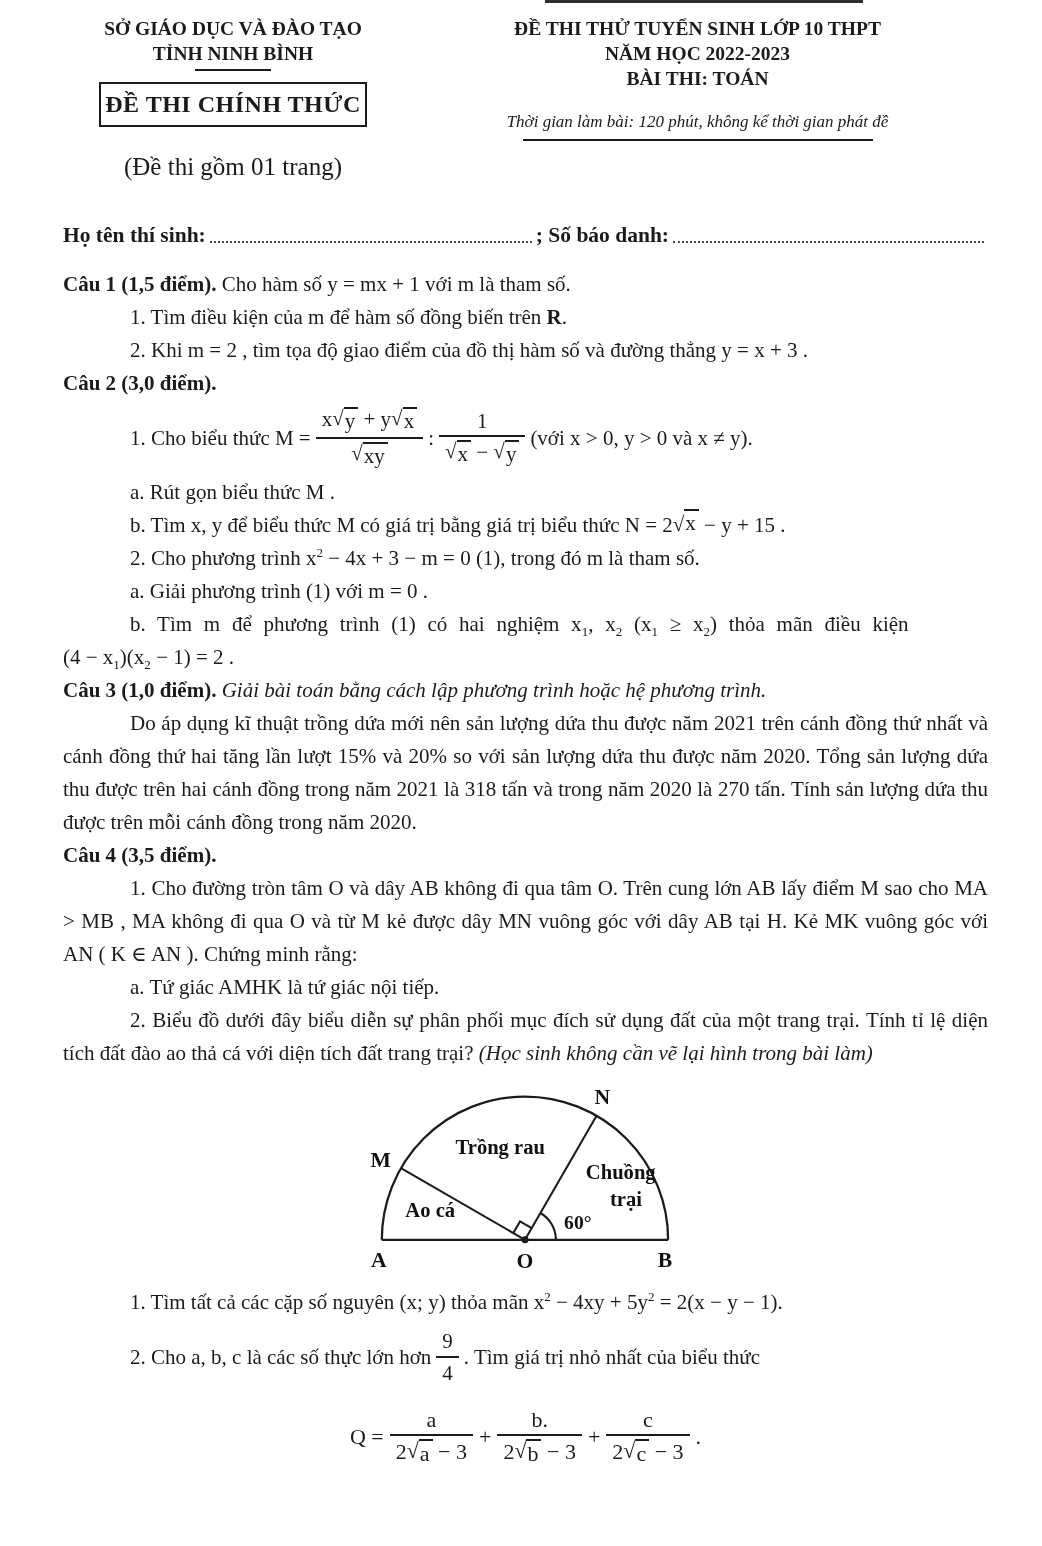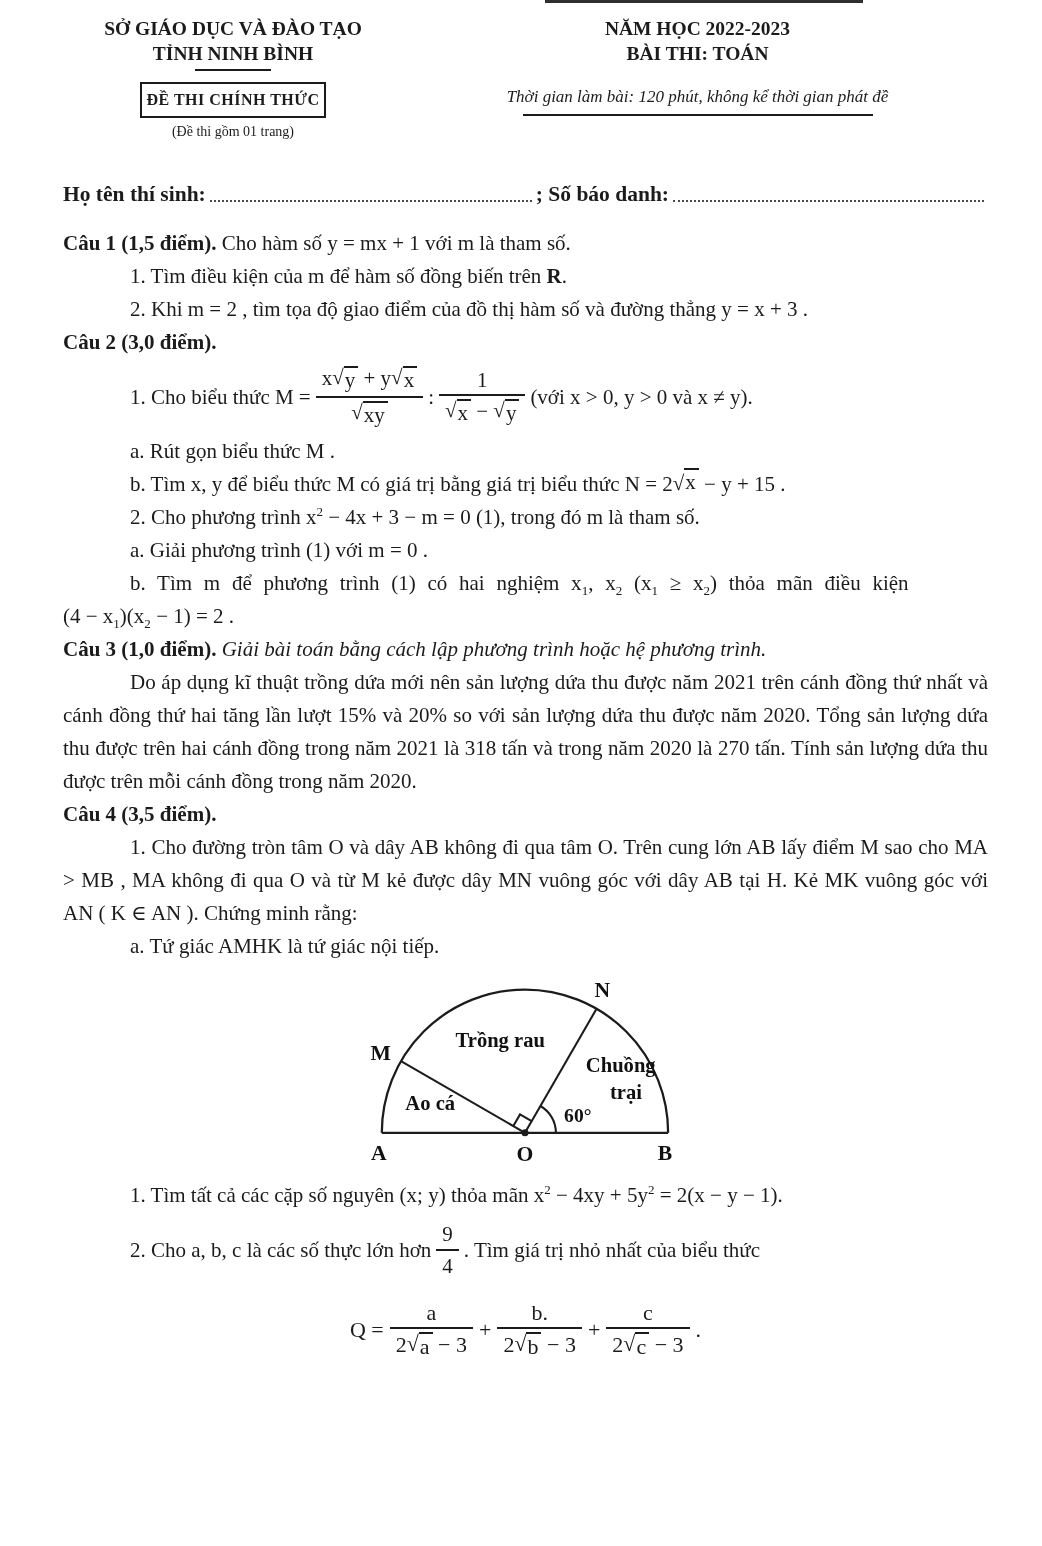--- a/index.html
+++ b/index.html
@@ -12,22 +12,22 @@
     padding:16px 54px 0 63px;
     overflow:hidden;
   }
   .scan-artifact{position:absolute;top:0;left:545px;width:318px;height:3px;background:#2f2f2f;}
   
   .header{display:flex;align-items:flex-start;}
   .header-left{width:340px;flex-shrink:0;text-align:center;}
   .header-right{flex:1;text-align:center;padding-left:4px;}
   .h-bold{font-weight:bold;font-size:19.5px;line-height:25px;}
   .rule{width:76px;height:2px;background:#1b1b1b;margin:3px auto 0;}
-  .exam-box{display:inline-block;border:2px solid #1b1b1b;padding:7px 4px;margin-top:11px;font-weight:bold;font-size:16px;letter-spacing:.5px;}
-  .note{font-size:14px;margin-top:6px;}
+  .exam-box{display:inline-block;border:2px solid #1b1b1b;padding:7px 4px;margin-top:11px;font-weight:bold;font-size:24px;letter-spacing:.5px;}
+  .note{font-size:25px;margin-top:26px;}
   .duration{font-style:italic;font-weight:bold;font-size:17px;line-height:26px;margin-top:18px;font-weight:normal;}
   .rule2{width:350px;height:2px;background:#1b1b1b;margin:4px auto 0;}
   
   .candidate{display:flex;align-items:flex-end;margin-top:34px;font-size:21.5px;font-weight:bold;height:33px;justify-content:space-between;}
   .candidate .lbl{white-space:nowrap;}
   .fill{border-bottom:2px dotted #4a4a4a;margin:0 4px 5px;}
   .fill1{width:322px;}
   .fill2{flex:1;}
   
   .docbody{margin-top:20px;}
@@ -66,20 +66,21 @@
     <div class="header-left">
       <div class="h-bold">SỞ GIÁO DỤC VÀ ĐÀO TẠO</div>
       <div class="h-bold">TỈNH NINH BÌNH</div>
       <div class="rule"></div>
       <div class="exam-box">
         <span>ĐỀ THI CHÍNH THỨC</span>
       </div>
       <div class="note">(Đề thi gồm 01 trang)</div>
     </div>
     <div class="header-right">
+      <div class="h-bold">ĐỀ THI THỬ TUYỂN SINH LỚP 10 THPT</div>
       <div class="h-bold">NĂM HỌC 2022-2023</div>
       <div class="h-bold">BÀI THI: TOÁN</div>
       <div class="duration">Thời gian làm bài: 120 phút, không kể thời gian phát đề</div>
       <div class="rule2"></div>
     </div>
   </div>
 
   <div class="candidate">
     <span class="lbl">Họ tên thí sinh:</span>
     <span class="fill fill1"></span>
@@ -127,20 +128,21 @@
         </span><span> − y + 15 .</span></div>
       <div class="line ind"><span>2. Cho phương trình x</span><sup>2</sup><span> − 4x + 3 − m = 0 (1), trong đó m là tham số.</span></div>
       <div class="line ind"><span>a. Giải phương trình (1) với m = 0 .</span></div>
       <div class="line ind spread"><span>b. Tìm m để phương trình (1) có hai nghiệm x</span><sub>1</sub><span>, x</span><sub>2</sub><span> (x</span><sub>1</sub><span> ≥ x</span><sub>2</sub><span>) thỏa mãn điều kiện</span></div>
       <div class="line"><span>(4 − x</span><sub>1</sub><span>)(x</span><sub>2</sub><span> − 1) = 2 .</span></div>
       <div class="line"><b>Câu 3 (1,0 điểm). </b><i>Giải bài toán bằng cách lập phương trình hoặc hệ phương trình.</i></div>
       <div class="line para"><span>Do áp dụng kĩ thuật trồng dứa mới nên sản lượng dứa thu được năm 2021 trên cánh đồng thứ nhất và cánh đồng thứ hai tăng lần lượt 15% và 20% so với sản lượng dứa thu được năm 2020. Tổng sản lượng dứa thu được trên hai cánh đồng trong năm 2021 là 318 tấn và trong năm 2020 là 270 tấn. Tính sản lượng dứa thu được trên mỗi cánh đồng trong năm 2020.</span></div>
       <div class="line"><b>Câu 4 (3,5 điểm).</b></div>
       <div class="line para"><span>1. Cho đường tròn tâm O và dây AB không đi qua tâm O. Trên cung lớn AB lấy điểm M sao cho MA &gt; MB , MA không đi qua O và từ M kẻ được dây MN vuông góc với dây AB tại H. Kẻ MK vuông góc với AN ( K ∈ AN ). Chứng minh rằng:</span></div>
       <div class="line ind"><span>a. Tứ giác AMHK là tứ giác nội tiếp.</span></div>
+      <div class="line para"><span>2. Biểu đồ dưới đây biểu diễn sự phân phối mục đích sử dụng đất của một trang trại. Tính tỉ lệ diện tích đất đào ao thả cá với diện tích đất trang trại? </span><i>(Học sinh không cần vẽ lại hình trong bài làm)</i></div>
     </div>
 
   <div class="diagram">
     <svg viewBox="0 0 310 200" width="320" height="206">
       <path class="dg-stroke" d="M 15,159 A 139,139 0 0 1 293,159"></path>
       <line class="dg-stroke" x1="15" y1="159" x2="293" y2="159"></line>
       <line class="dg-thin" x1="154" y1="159" x2="33.6" y2="89.5"></line>
       <line class="dg-thin" x1="154" y1="159" x2="223.5" y2="38.6"></line>
       <path class="dg-thin" d="M 142.7,152.5 L 149.2,141.2 L 160.5,147.7"></path>
       <path class="dg-thin" d="M 184,159 A 30,30 0 0 0 169,133"></path>

